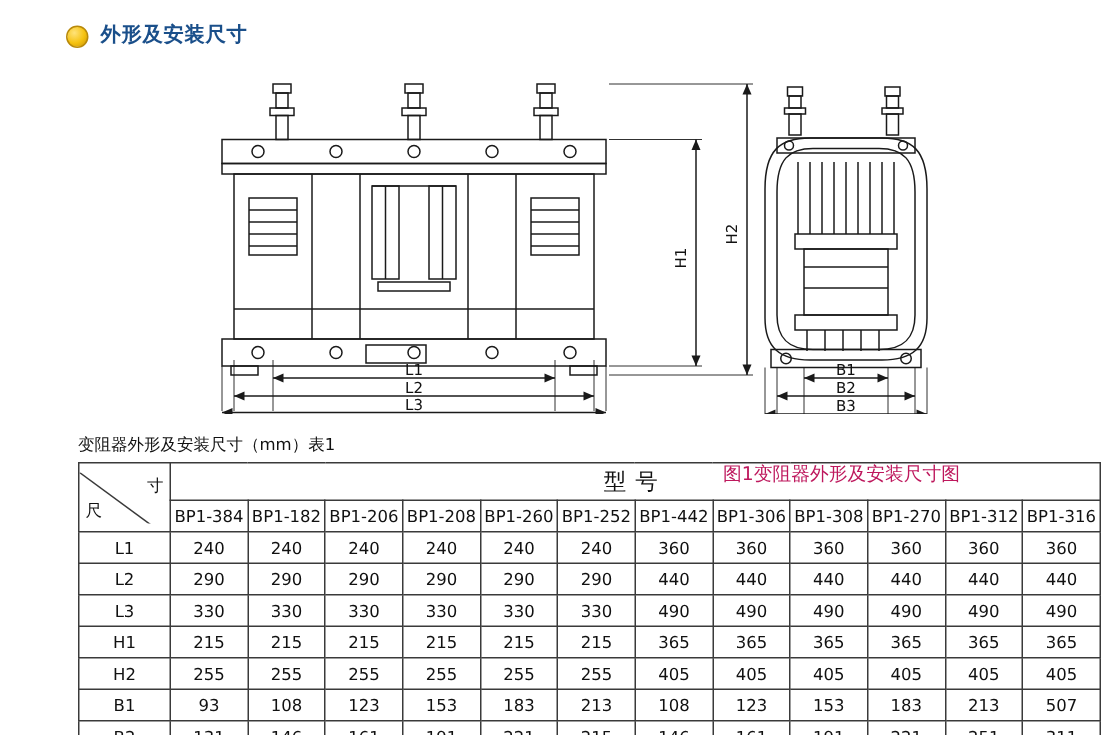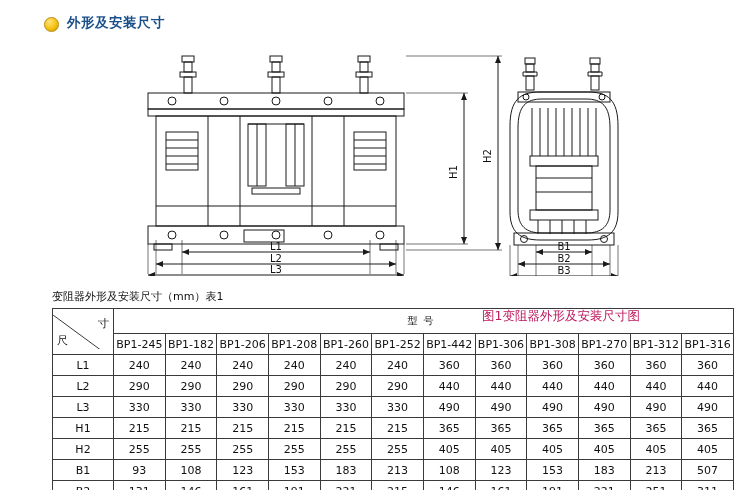--- a/index.html
+++ b/index.html
@@ -36,21 +36,21 @@
   table td,table th{
     border:1px solid #3a3a3a;
     text-align:center;vertical-align:middle;
     font-weight:normal;
     padding:0;
     height:20px;
   }
   .col-head{width:60px;}
   .col-data{width:55px;}
   .hdr-row td{height:24px;}
-  .model-head{font-size:10px;letter-spacing:6px;}
+  .model-head{font-size:15px;letter-spacing:6px;}
   .sizecell{position:relative;width:60px;height:34px;}
   .sizecell .diag{
     position:absolute;left:0;top:0;width:100%;height:100%;
   }
   .sizecell .t1{position:absolute;right:4px;top:1px;font-size:11px;}
   .sizecell .t2{position:absolute;left:4px;bottom:1px;font-size:11px;}
   .rowlabel{font-size:11px;}
   .spanhead{height:22px;}
 </style>
 </head>
@@ -258,21 +258,21 @@
                 <svg class="diag" width="60" height="44">
                   <line x1="0" y1="0" x2="60" y2="44" stroke="#3a3a3a" stroke-width="1"></line>
                 </svg>
                 <span class="t1">寸</span>
                 <span class="t2">尺</span>
               </div>
             </td>
             <td colspan="12" class="model-head spanhead">型号</td>
           </tr>
           <tr>
-            <td class="col-data">BP1-245</td>
+            <td class="col-data">BP1-384</td>
             <td class="col-data">BP1-182</td>
             <td class="col-data">BP1-206</td>
             <td class="col-data">BP1-208</td>
             <td class="col-data">BP1-260</td>
             <td class="col-data">BP1-252</td>
             <td class="col-data">BP1-442</td>
             <td class="col-data">BP1-306</td>
             <td class="col-data">BP1-308</td>
             <td class="col-data">BP1-270</td>
             <td class="col-data">BP1-312</td>

